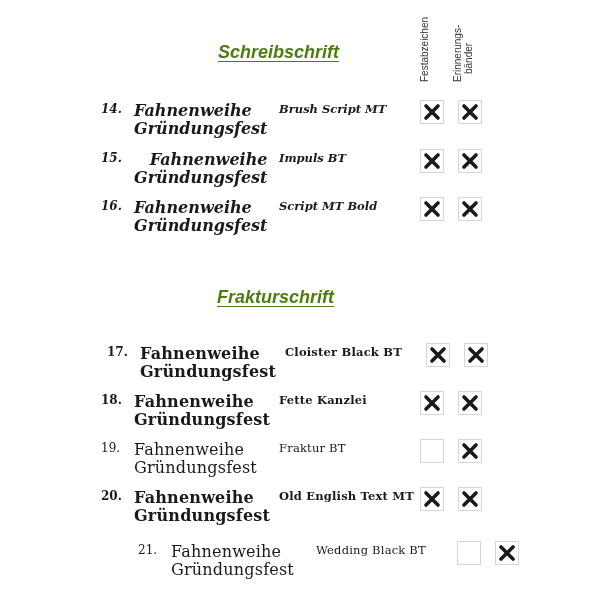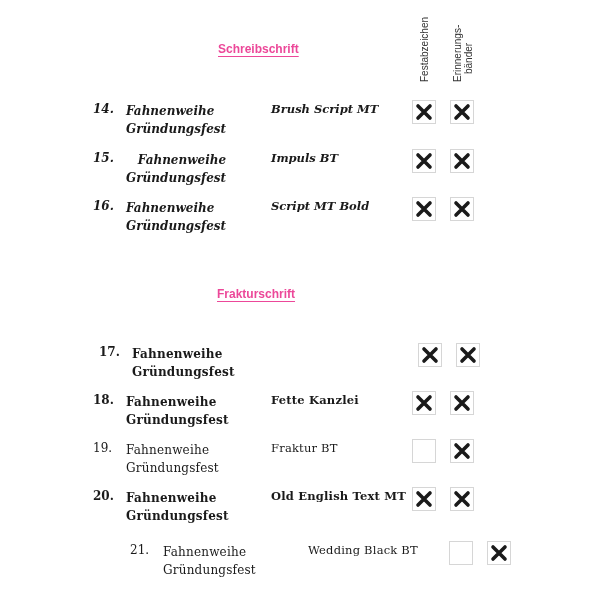--- a/index.html
+++ b/index.html
@@ -1,21 +1,21 @@
 <!DOCTYPE html>
 <html><head>
 <meta charset="utf-8">
 <style>
   html, body { margin:0; padding:0; background:#ffffff; }
   body { width:600px; height:600px; position:relative; overflow:hidden; font-family:"DejaVu Serif", serif; color:#1a1a1a; }
-  .section-title { position:absolute; font-family:"Liberation Sans", sans-serif; font-weight:bold; font-size:12px; text-decoration:underline; text-underline-offset:3px; color:#ec4899; }
+  .section-title { position:absolute; font-family:"Liberation Sans", sans-serif; font-weight:bold; font-size:18px; text-decoration:underline; text-underline-offset:3px; color:#4d7c0f;font-style:italic; }
   .col-header { position:absolute; font-family:"Liberation Sans", sans-serif; font-size:10px; line-height:11px; color:#333; transform:rotate(-90deg); transform-origin:left top; white-space:nowrap; }
-  .row { position:absolute; left:0; width:584px; height:40px; }
+  .row { position:absolute; left:8px; width:584px; height:40px; }
   .num { position:absolute; left:93px; top:0; font-size:12px; font-weight:bold; }
-  .sample { position:absolute; left:126px; top:0; font-size:12px; line-height:18px; font-weight:bold; }
+  .sample { position:absolute; left:126px; top:0; font-size:16px; line-height:18px; font-weight:bold; }
   .fontname { position:absolute; left:271px; top:0; font-size:11.5px; font-weight:bold; white-space:nowrap; }
   .script .num, .script .sample, .script .fontname { font-style:italic; font-family:"DejaVu Serif", serif; }
   .fraktur .num { font-style:normal; }
   .fraktur .sample, .fraktur .fontname { font-family:"DejaVu Serif", serif; letter-spacing:0.2px; }
   .light .num, .light .sample, .light .fontname { font-weight:normal; }
   .cb { position:absolute; top:-2px; width:24px; height:24px; border:1px solid #d6d6d6; background:#fff; box-sizing:border-box; }
   .cb svg { position:absolute; left:1px; top:1px; }
   .cb1 { left:412px; }
   .cb2 { left:450px; }
 </style>
@@ -89,20 +89,21 @@
       </svg>
     </div>
 </div>
 
 <div class="row fraktur" style="top:345px;margin-left:6px;">
   <span class="num">17.</span>
   <div class="sample">
       <div>Fahnenweihe</div>
       <div>Gründungsfest</div>
     </div>
+  <span class="fontname">Cloister Black BT</span>
   <div class="cb cb1">
       <svg width="20" height="20" viewBox="0 0 20 20">
         <path d="M4 4 L16 16 M16 4 L4 16" stroke="#1a1a1a" stroke-width="3.6" stroke-linecap="round"></path>
       </svg>
     </div>
   <div class="cb cb2">
       <svg width="20" height="20" viewBox="0 0 20 20">
         <path d="M4 4 L16 16 M16 4 L4 16" stroke="#1a1a1a" stroke-width="3.6" stroke-linecap="round"></path>
       </svg>
     </div>

